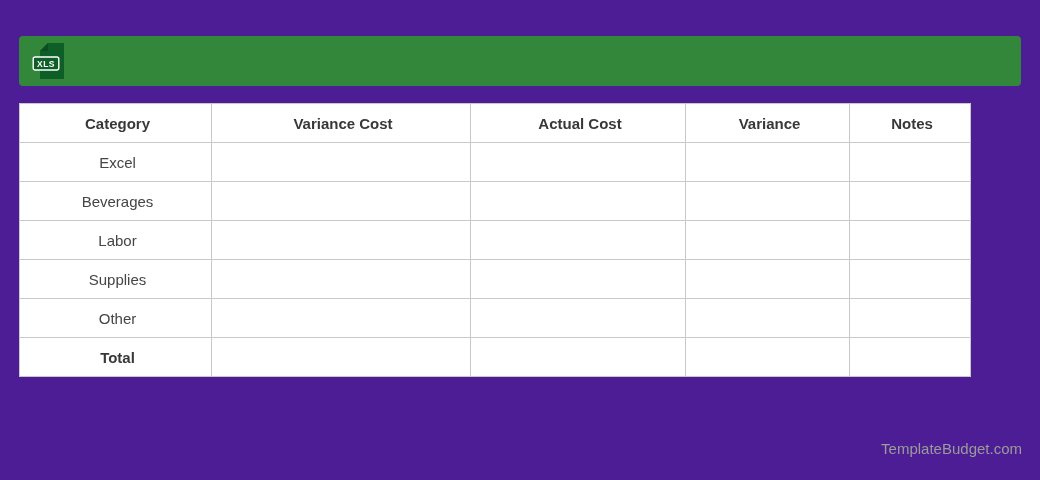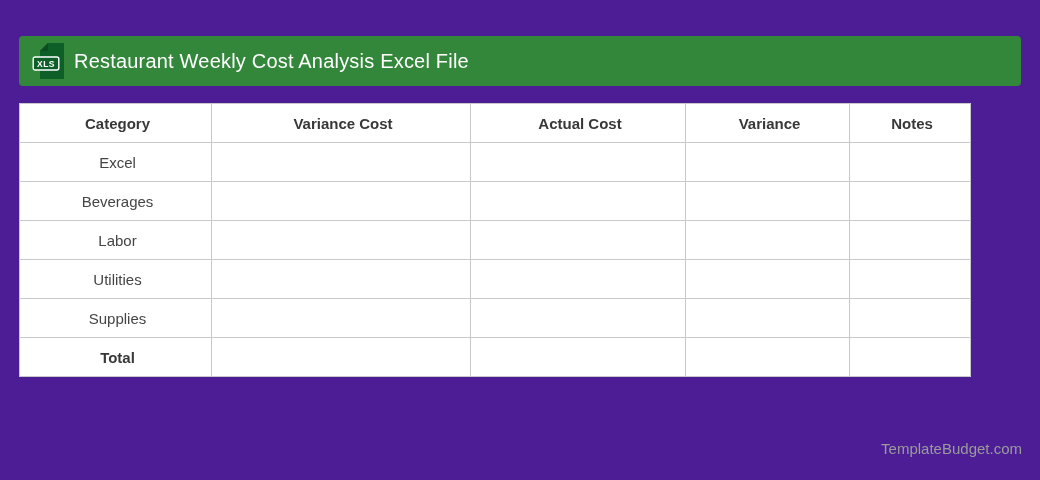--- a/index.html
+++ b/index.html
@@ -102,21 +102,20 @@
 
   <div class="title-bar">
     <span class="xls-icon">
       <svg width="34" height="38" viewBox="0 0 34 38" aria-hidden="true">
         <path d="M16 1 H32 V37 H8 V9 Z" fill="#0E5E28"></path>
         <path d="M16 1 V9 H8 Z" fill="#0B4C21"></path>
         <rect x="1.2" y="15" width="25.6" height="13" rx="2" fill="#0E5E28" stroke="#ffffff" stroke-width="1.4"></rect>
         <text x="14" y="24.8" text-anchor="middle" font-family="Liberation Sans, sans-serif" font-size="8.5" font-weight="bold" letter-spacing="0.5" fill="#ffffff">XLS</text>
       </svg>
     </span>
-    <h1 class="page-title">Restaurant Weekly Cost Analysis Excel File</h1>
   </div>
 
   <table class="cost-table">
     <colgroup>
       <col class="c-category">
       <col class="c-projected">
       <col class="c-actual">
       <col class="c-variance">
       <col class="c-notes">
     </colgroup>
@@ -145,28 +144,28 @@
           <td></td>
         </tr>
         <tr>
           <td>Labor</td>
           <td></td>
           <td></td>
           <td></td>
           <td></td>
         </tr>
         <tr>
-          <td>Utilities</td>
+          <td>Supplies</td>
           <td></td>
           <td></td>
           <td></td>
           <td></td>
         </tr>
         <tr>
-          <td>Supplies</td>
+          <td>Other</td>
           <td></td>
           <td></td>
           <td></td>
           <td></td>
         </tr>
         <tr>
           <td class="total">Total</td>
           <td></td>
           <td></td>
           <td></td>

